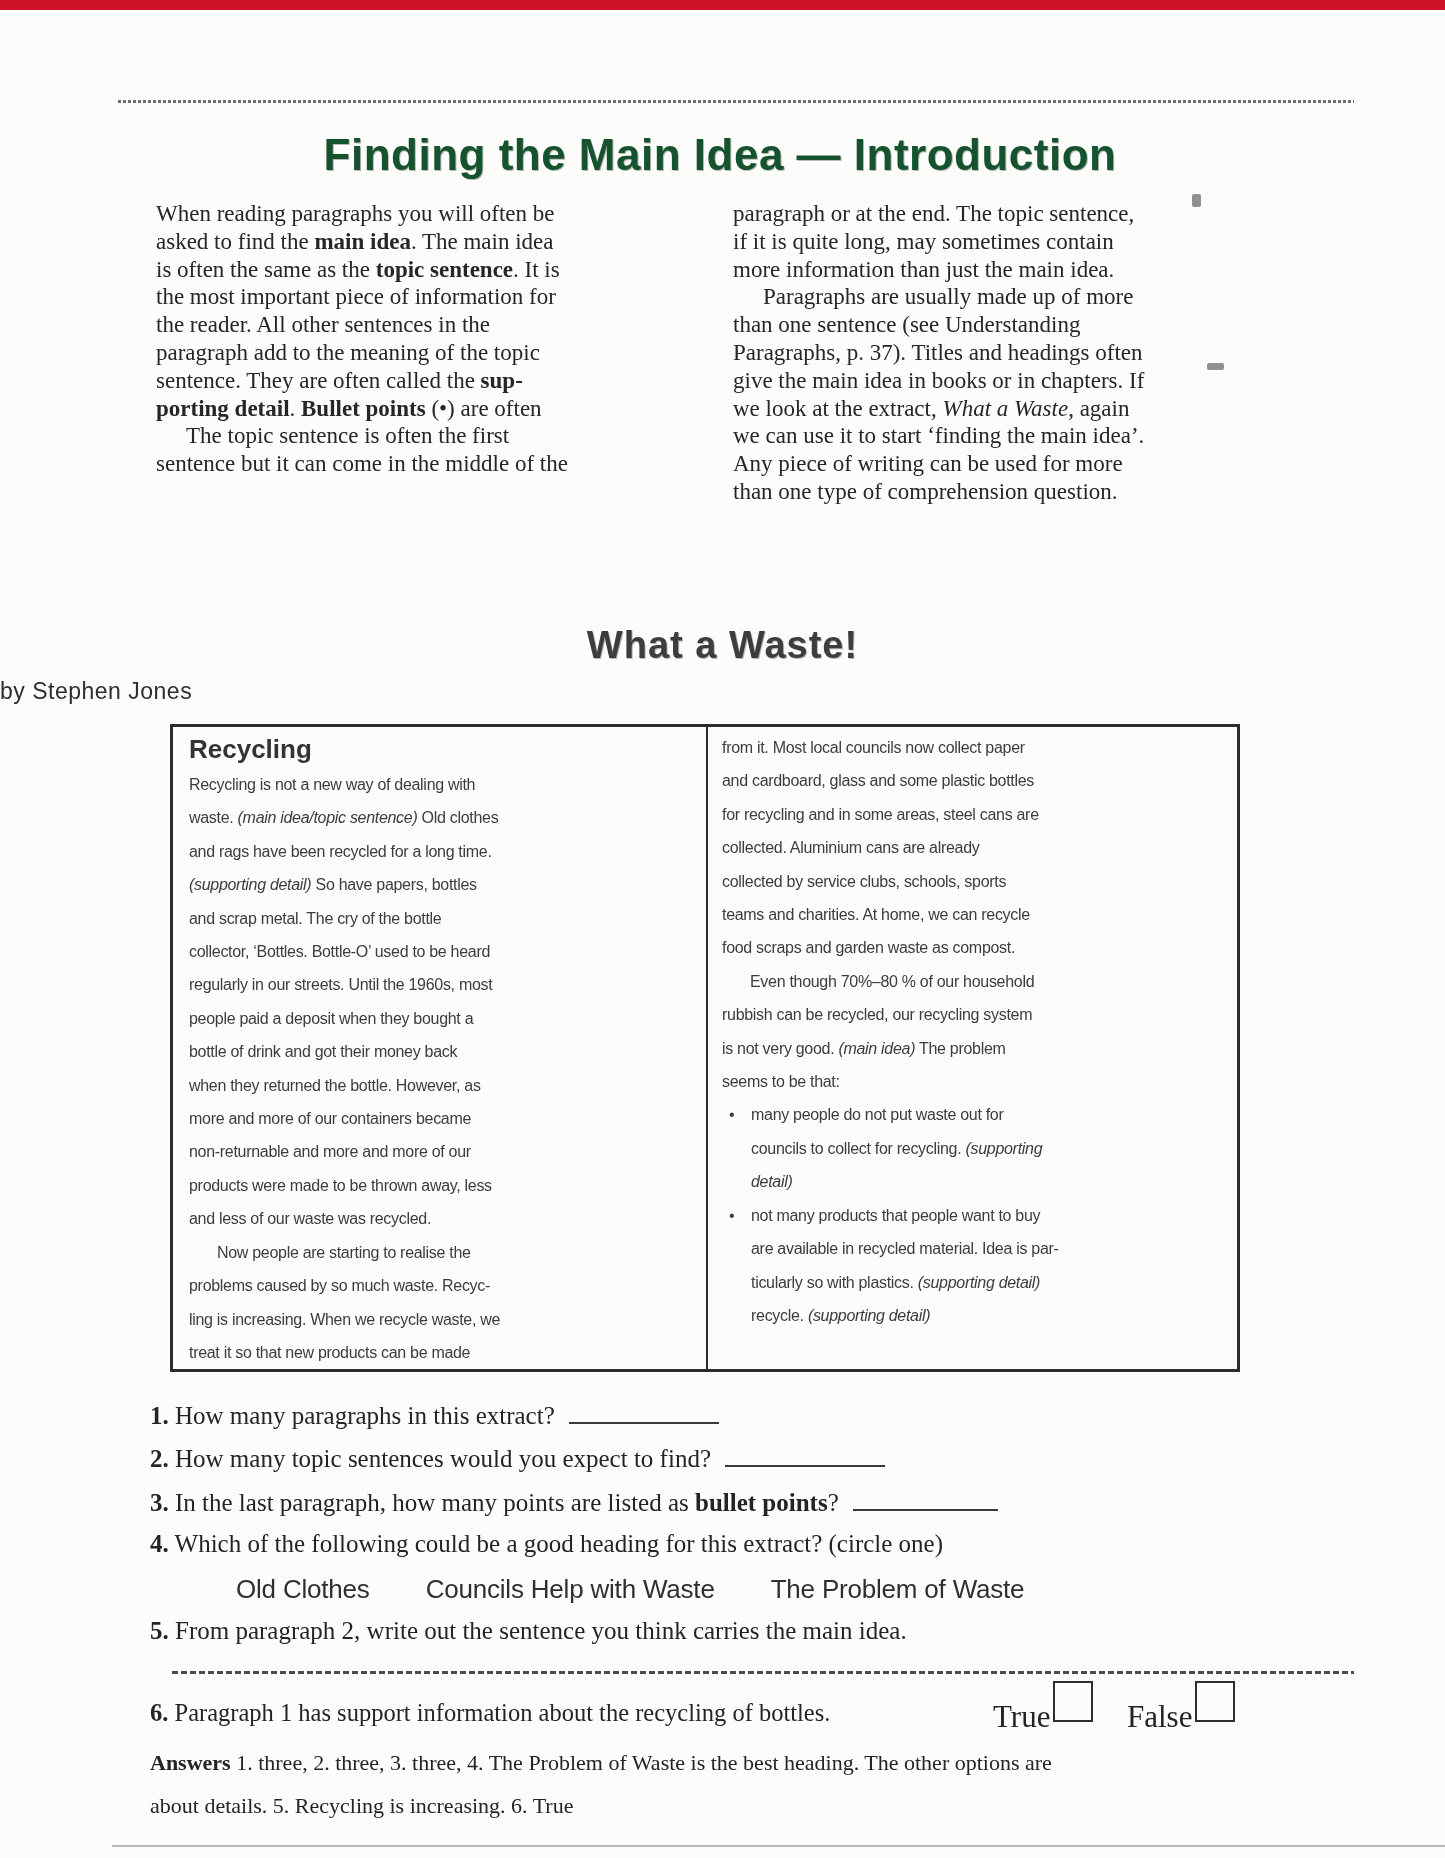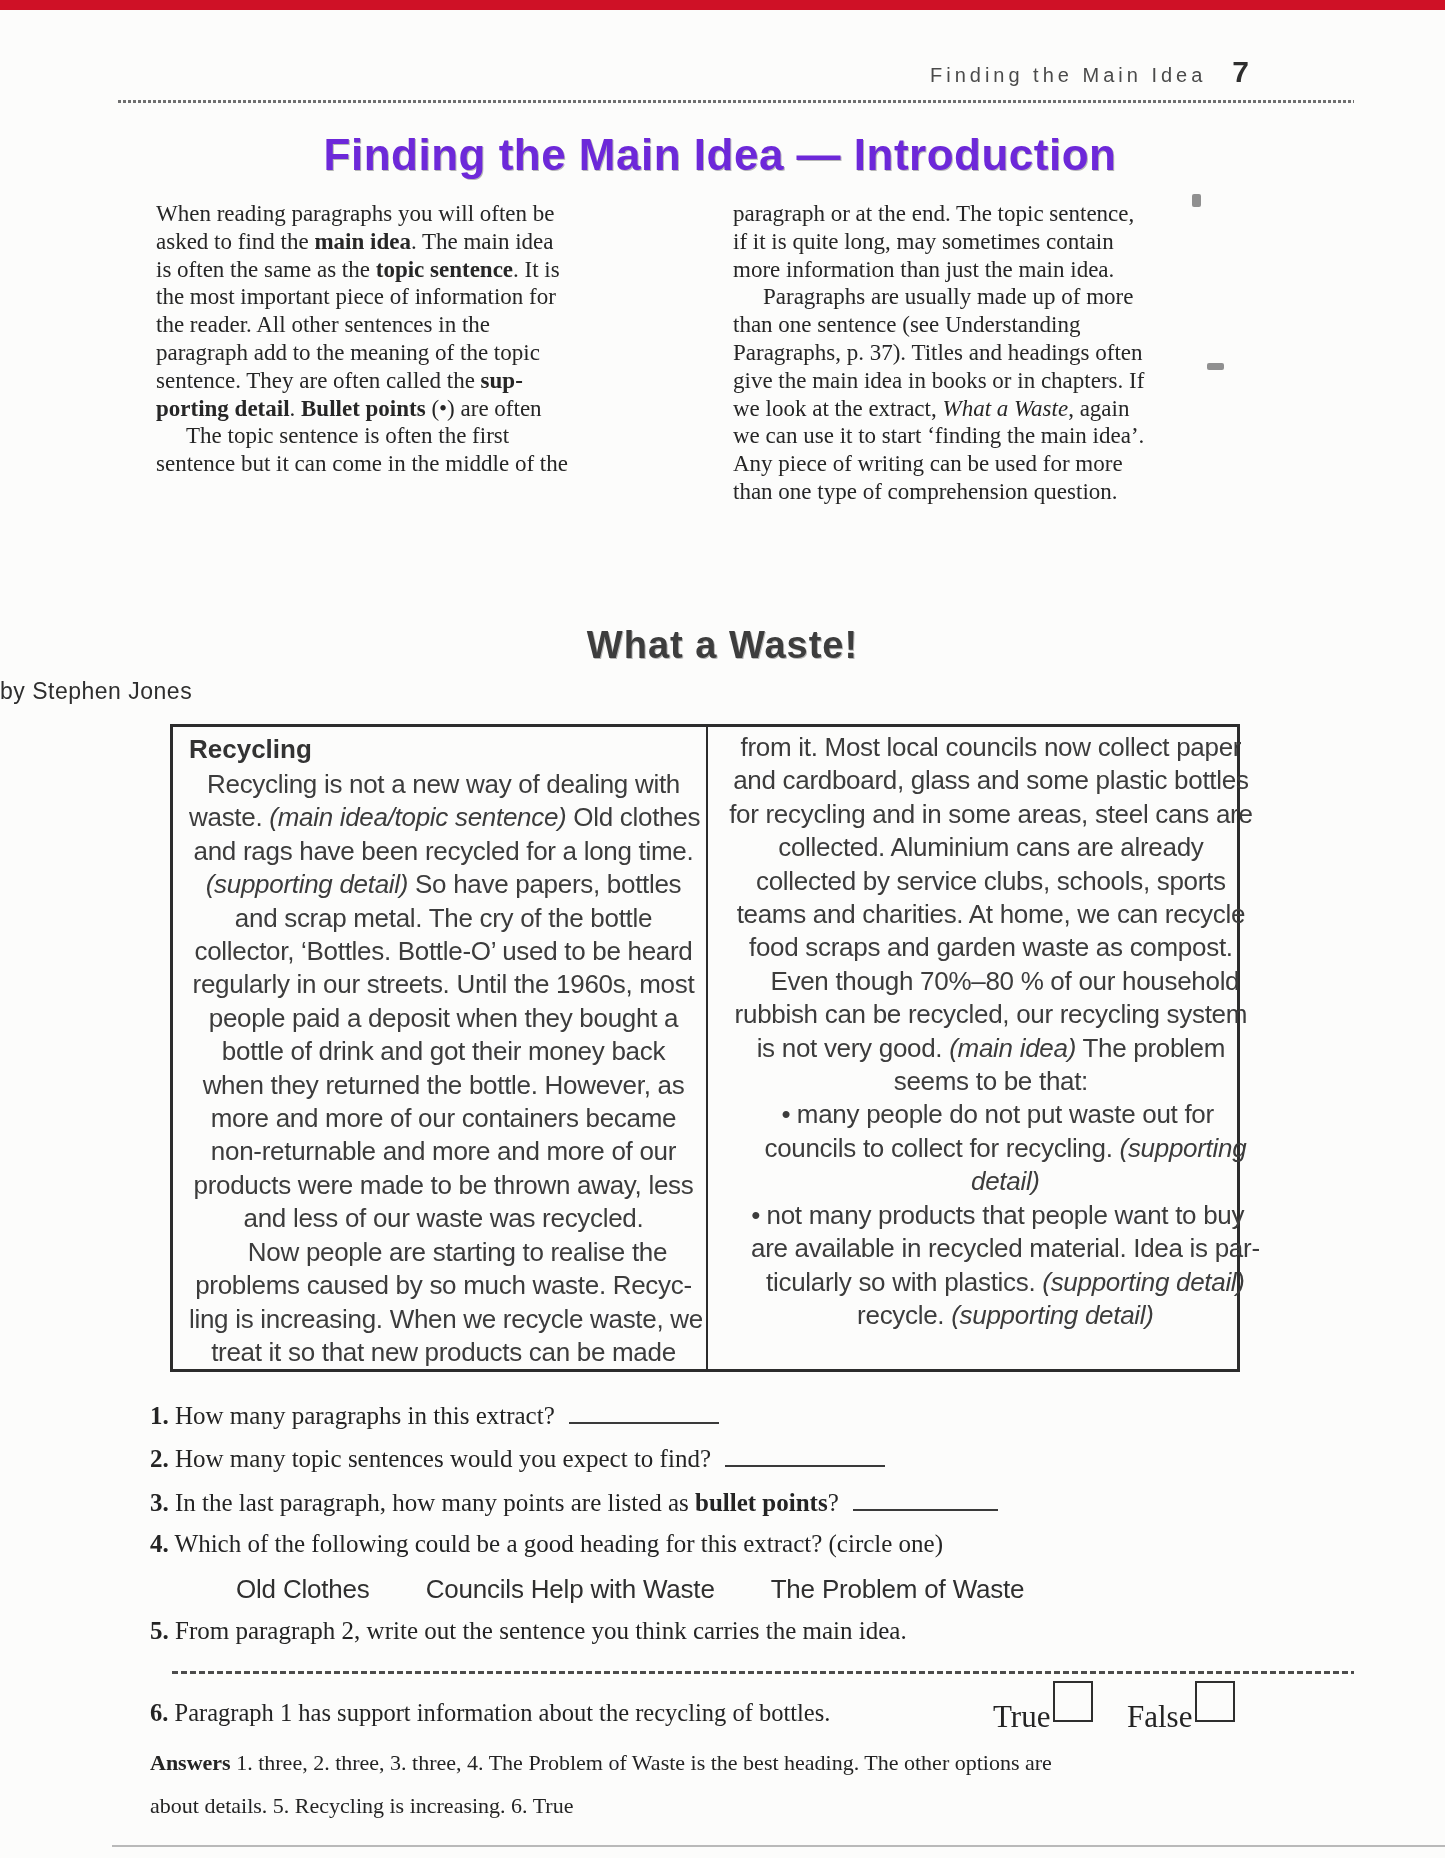--- a/index.html
+++ b/index.html
@@ -14,21 +14,21 @@
   .running-head{position:absolute;top:55px;right:196px;display:flex;align-items:baseline;gap:26px;}
   .rh-title{font-family:"Liberation Sans",sans-serif;font-size:20px;letter-spacing:4px;color:#4a4a4a;}
   .rh-num{font-family:"Liberation Sans",sans-serif;font-size:30px;font-weight:700;color:#2e2e2e;}
   .head-rule{position:absolute;top:100px;left:118px;width:1236px;height:3px;
     background:repeating-linear-gradient(90deg,#6f6f6f 0 3px,rgba(111,111,111,0) 3px 5px);}
 
   
   .title{
     position:absolute;top:130px;left:10px;width:1420px;margin:0;text-align:center;
     font-family:"Liberation Sans",sans-serif;font-size:44px;font-weight:700;
-    letter-spacing:.5px;color:#6d28d9;text-shadow:1px 1px 0 rgba(125,125,125,.55);
+    letter-spacing:.5px;color:#14532d;text-shadow:1px 1px 0 rgba(125,125,125,.55);
   }
 
   
   .intro{position:absolute;top:200px;left:156px;display:flex;}
   .colL{width:577px;}
   .colR{flex:1;}
   .intro .ln{line-height:27.8px;font-size:23px;white-space:nowrap;}
   .serif{font-family:"Liberation Serif",serif;}
   .ln.ind{padding-left:30px;}
   .sb{font-weight:700;}
@@ -44,21 +44,21 @@
     position:absolute;top:678px;left:0;width:1445px;text-align:left;
     font-family:"Liberation Sans",sans-serif;font-size:23px;color:#2e2e2e;letter-spacing:.5px;
   }
 
   
   .box{
     position:absolute;top:724px;left:170px;width:1070px;height:648px;
     border:3px solid #2c2c2c;box-sizing:border-box;display:flex;
     font-family:"Liberation Sans",sans-serif;color:#3c3c3c;
   }
-  .box .ln{line-height:33.4px;font-size:26px;letter-spacing:-0.3px;white-space:nowrap;text-align:center;}
+  .box .ln{line-height:33.4px;font-size:16px;letter-spacing:-0.3px;white-space:nowrap;}
   .box-left{width:533px;box-sizing:border-box;padding:5px 8px 0 16px;}
   .box-right{flex:1;border-left:2px solid #2c2c2c;box-sizing:border-box;padding:4px 6px 0 14px;}
   .box-heading{font-size:26px;font-weight:700;color:#333;line-height:34px;margin-bottom:2px;}
   .box .ln.ind{padding-left:28px;}
   .box .ln.hang{padding-left:29px;}
   .glyph{display:inline-block;width:22px;margin-left:7px;}
 
   
   .questions{position:absolute;top:1400px;left:150px;font-size:25px;color:#242424;}
   .q-line{height:43.4px;white-space:nowrap;}
@@ -87,24 +87,20 @@
   .s1{left:1192px;top:194px;width:9px;height:13px;}
   .s2{left:1207px;top:363px;width:17px;height:7px;}
 </style>
 </head>
 <body>
 
 <div class="page">
 
   <div class="topbar" style="background-color: rgb(207, 17, 38);"></div>
 
-  <div class="running-head">
-    <span class="rh-title">Finding the Main Idea</span>
-    <span class="rh-num">7</span>
-  </div>
   <div class="head-rule"></div>
 
   <h1 class="title">Finding the Main Idea — Introduction</h1>
 
   <div class="intro">
     <div class="colL serif">
         <div class="ln"><span>When reading paragraphs you will often be</span></div>
         <div class="ln"><span>asked to find the </span><span class="sb">main idea</span><span>. The main idea</span></div>
         <div class="ln"><span>is often the same as the </span><span class="sb">topic sentence</span><span>. It is</span></div>
         <div class="ln"><span>the most important piece of information for</span></div>

